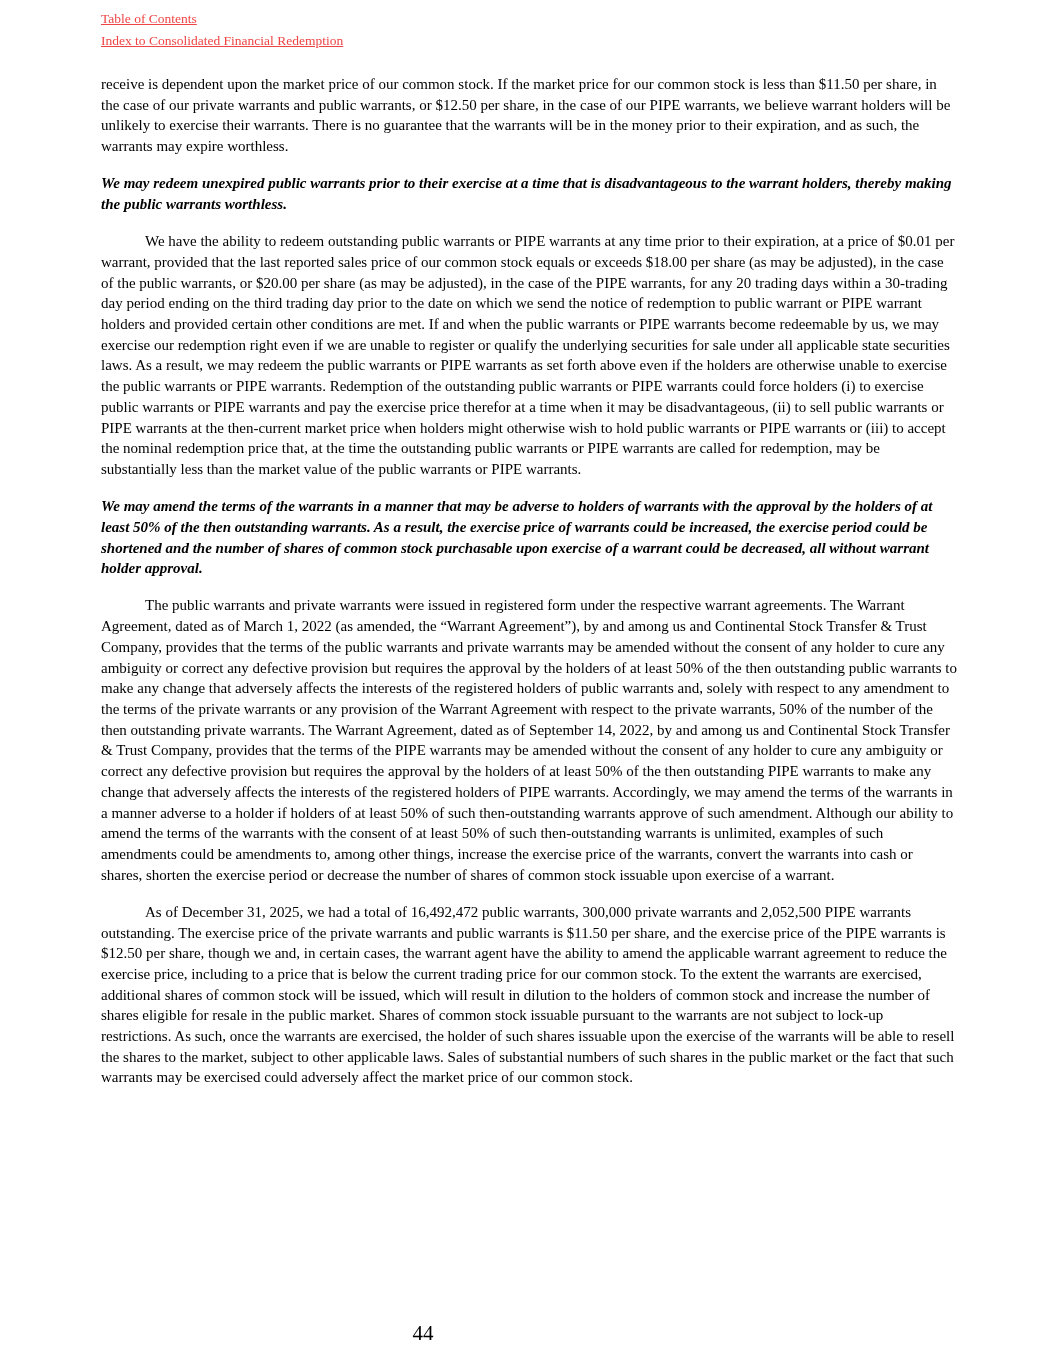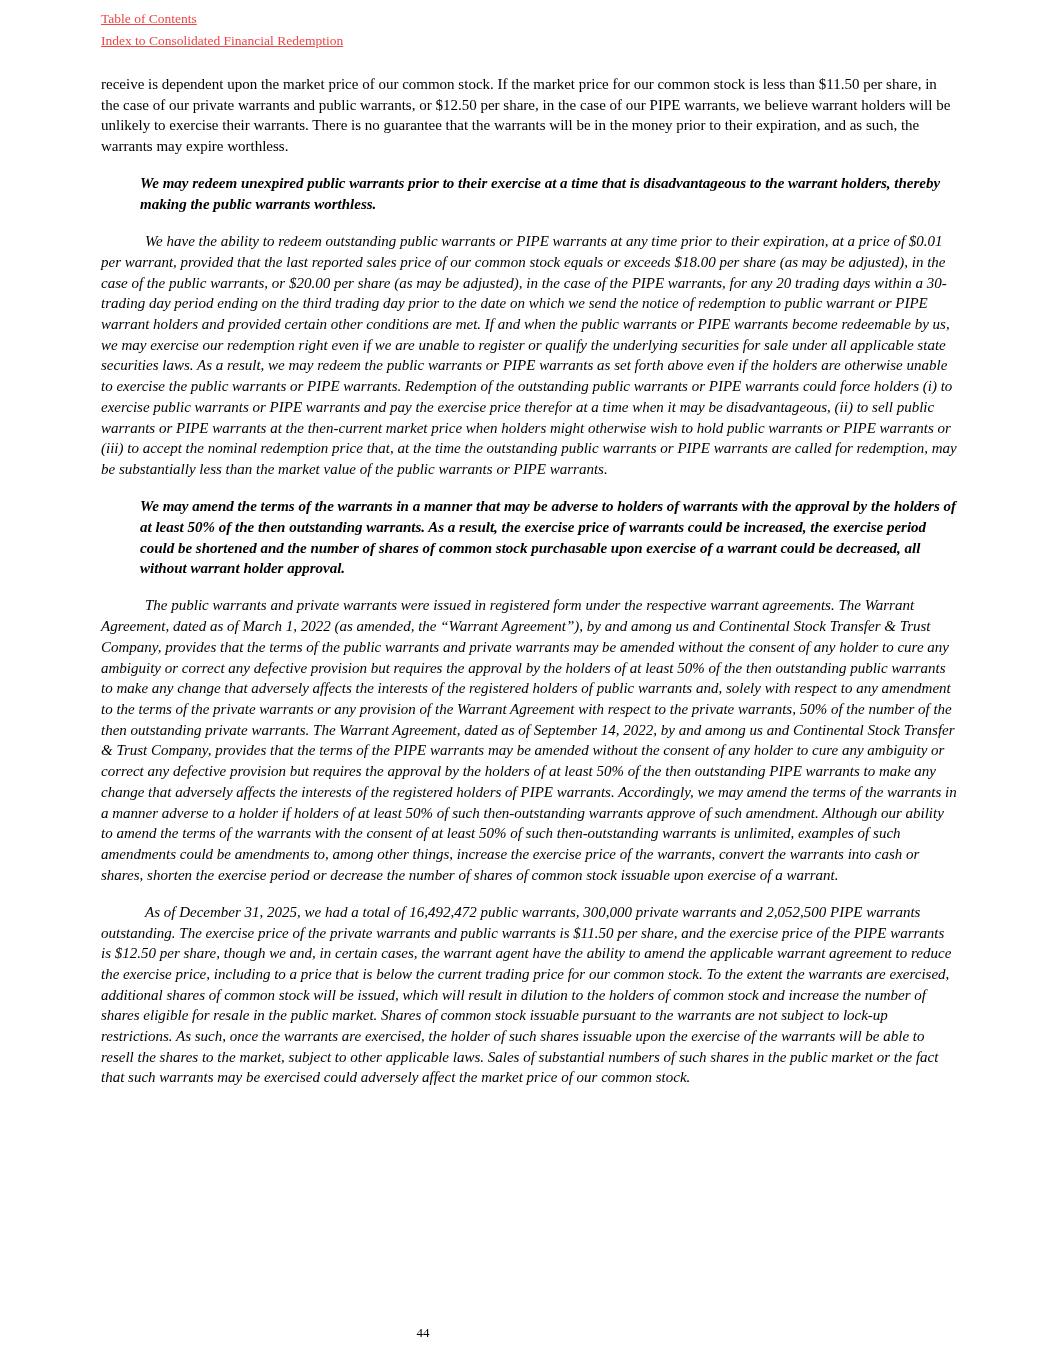--- a/index.html
+++ b/index.html
@@ -35,35 +35,33 @@
     width: 856px;
     font-size: 15px;
     line-height: 20.7px;
   }
   .content p {
     margin: 0 0 16.5px 0;
     text-align: left;
   }
   .content p.body-indent {
     text-indent: 44px;
-    font-style: italic;
   }
   .content p.heading {
     font-weight: bold;
     font-style: italic;
     margin-bottom: 16.5px;
-    margin-left: 39px;
   }
   .page-number {
     position: absolute;
     left: 0;
     width: 846px;
     top: 1323px;
     text-align: center;
-    font-size: 13px;
+    font-size: 21px;
     line-height: 20px;
   }
 </style>
 </head>
 <body>
 
 <nav class="nav">
   <a>Table of Contents</a>
   <a>Index to Consolidated Financial Redemption</a>
 </nav>

